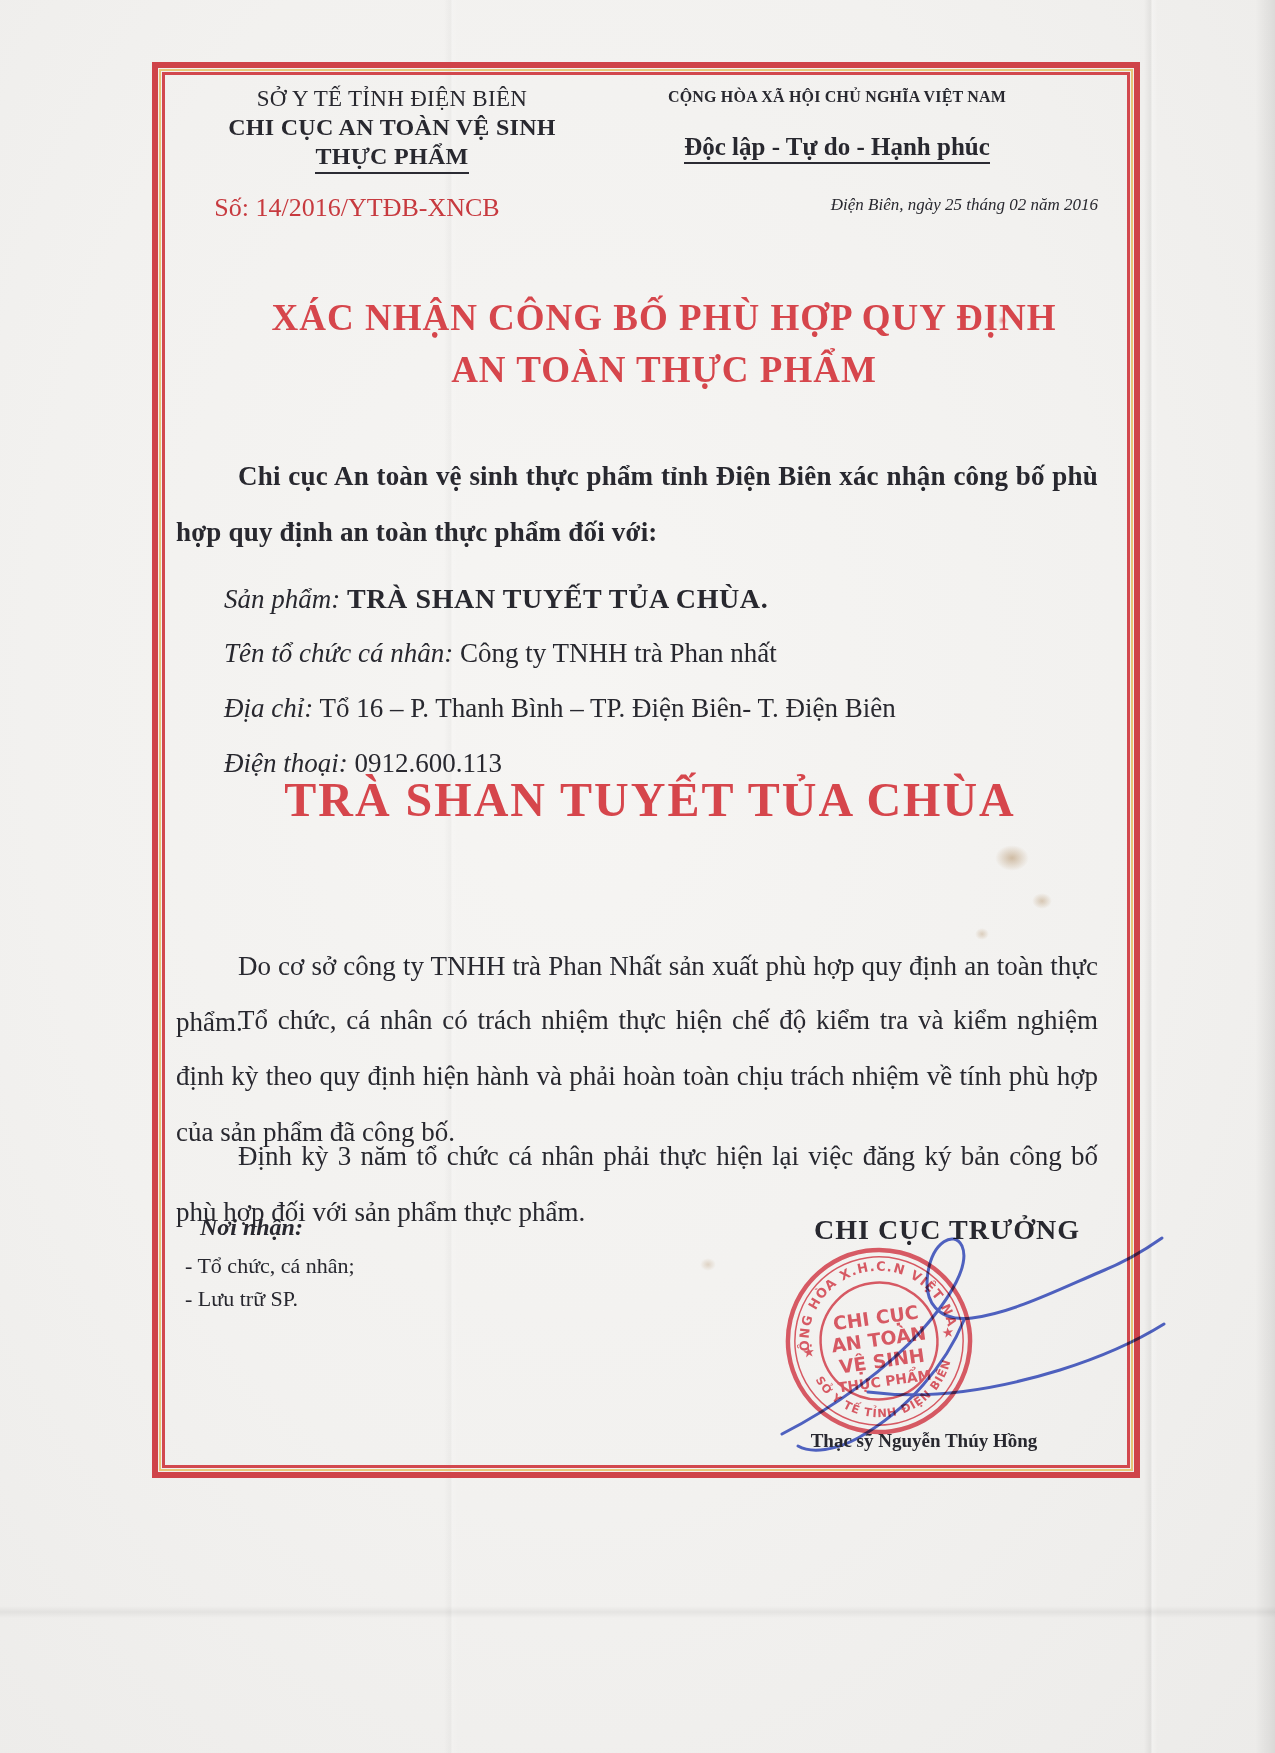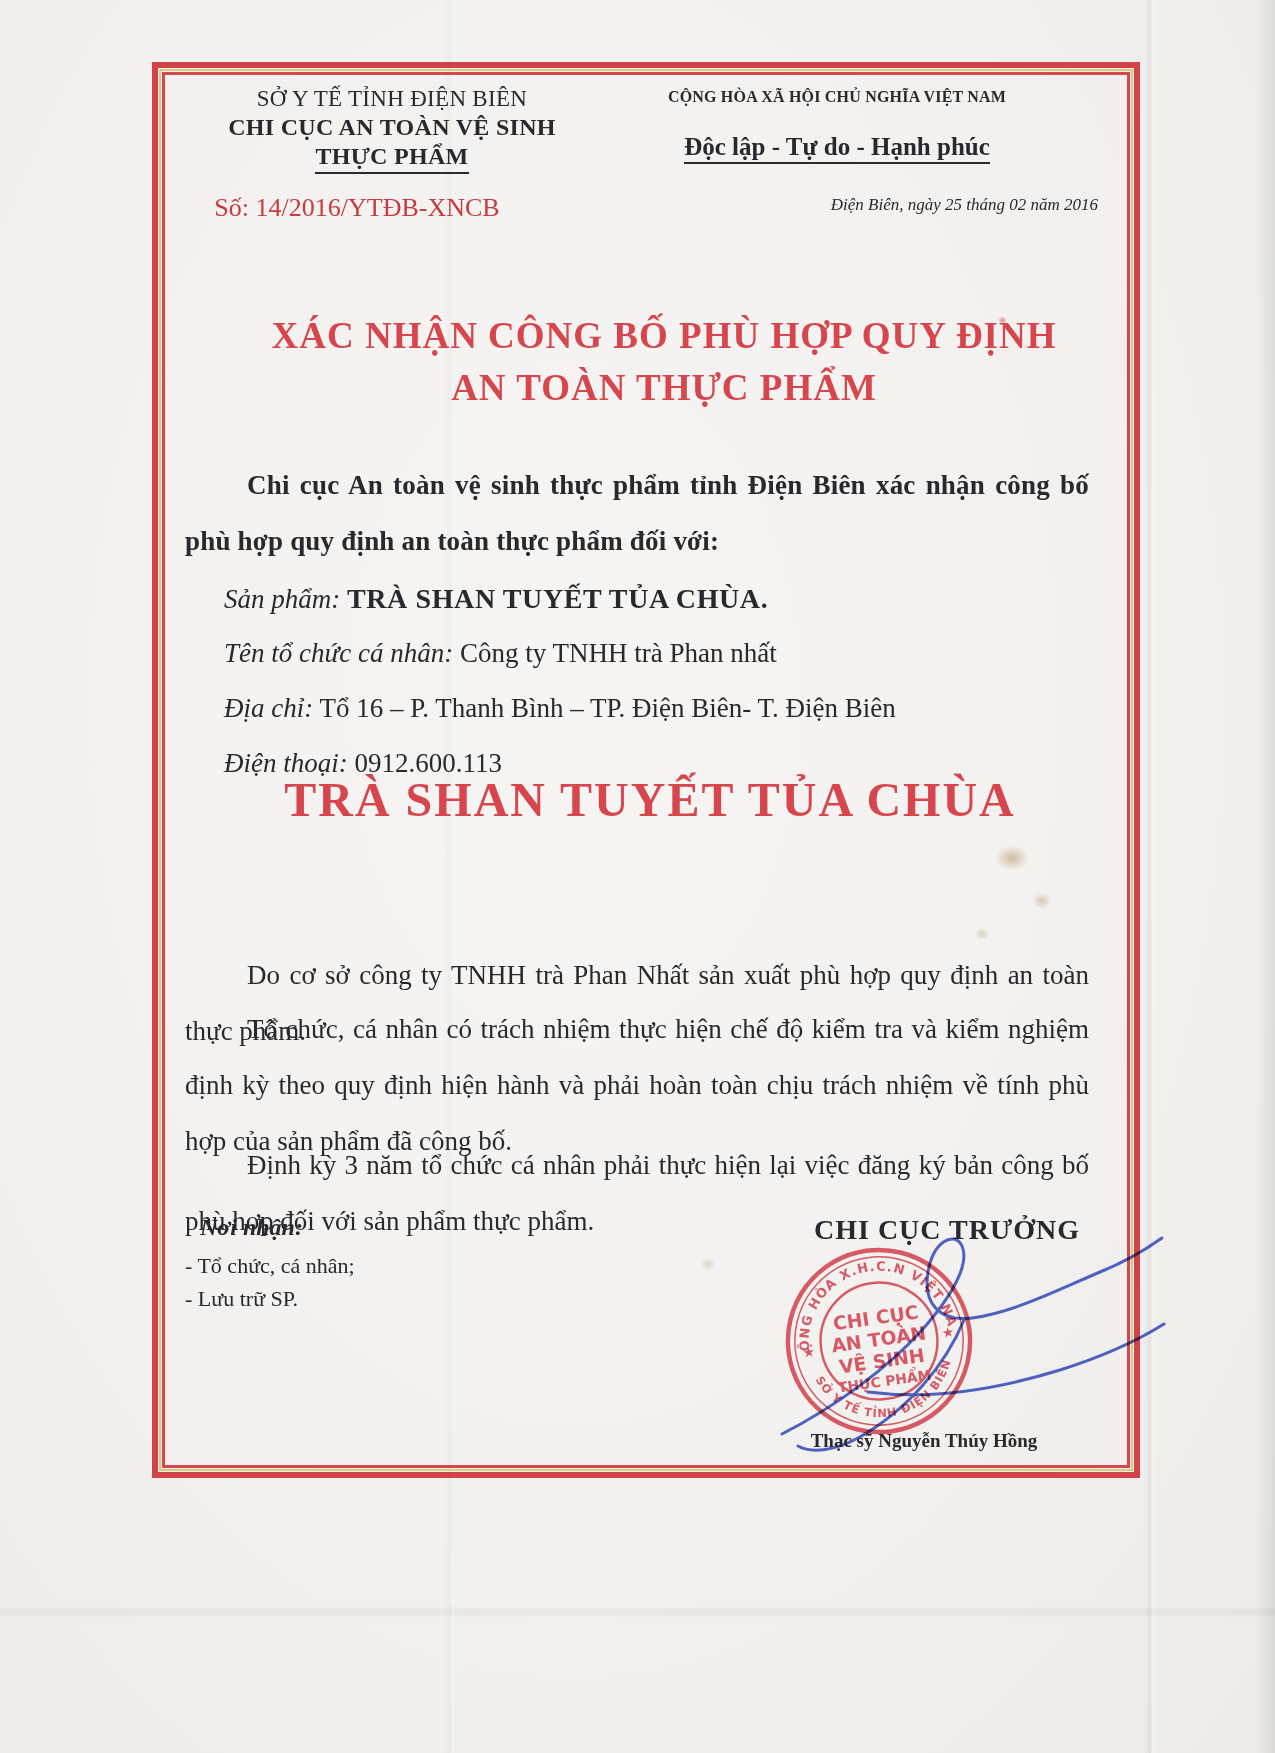--- a/index.html
+++ b/index.html
@@ -36,23 +36,23 @@
   .org .b{font-weight:bold; font-size:24px;}
   .u{display:inline-block; border-bottom:2px solid #2b2b33; padding-bottom:1px;}
 
   .nat{left:455px; top:20px; width:460px; font-weight:bold;}
   .nat .l1{font-size:16px; line-height:30px; letter-spacing:.2px;}
   .nat .l2{font-size:25px; margin-top:21px;}
 
   .docnum{left:20px; top:131px; width:370px; font-size:26px; color:#c73a3f;}
   .dateline{left:476px; top:133px; width:470px; font-size:17px; font-style:italic;text-align:right;}
 
-  .title{left:0; right:0; top:248px; color:#d6464c; font-weight:bold; font-size:37px; line-height:52px; letter-spacing:1px;padding-left:36px;}
+  .title{left:0; right:0; top:230px; color:#d6464c; font-weight:bold; font-size:37px; line-height:52px; letter-spacing:1px;padding-left:36px;}
 
-  .para{position:absolute; left:16px; right:34px; margin:17px; font-size:27px; line-height:56px; text-align:justify; text-indent:62px;}
+  .para{position:absolute; left:16px; right:34px; margin:8px; font-size:27px; line-height:56px; text-align:justify; text-indent:62px;}
   .para.bold{font-weight:bold; letter-spacing:.2px;}
   .intro{top:378px;}
   .p1{top:868px;}
   .p2{top:922px;}
   .p3{top:1058px;}
 
   .fields{left:72px; top:480px; width:880px;margin-top:41px;}
   .frow{height:55px; font-size:27px; white-space:nowrap;}
   .flabel{font-style:italic;}
   .frow.product .fvalue{font-weight:bold; font-size:28px; letter-spacing:.6px;}

